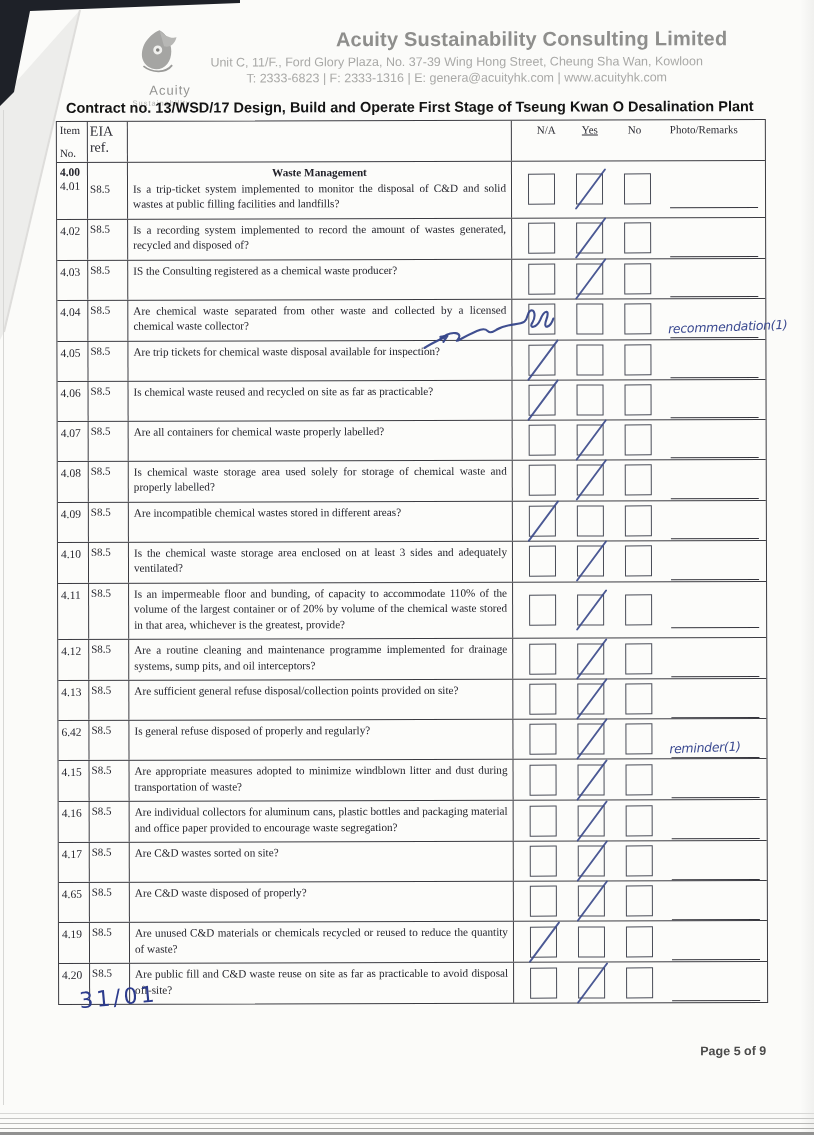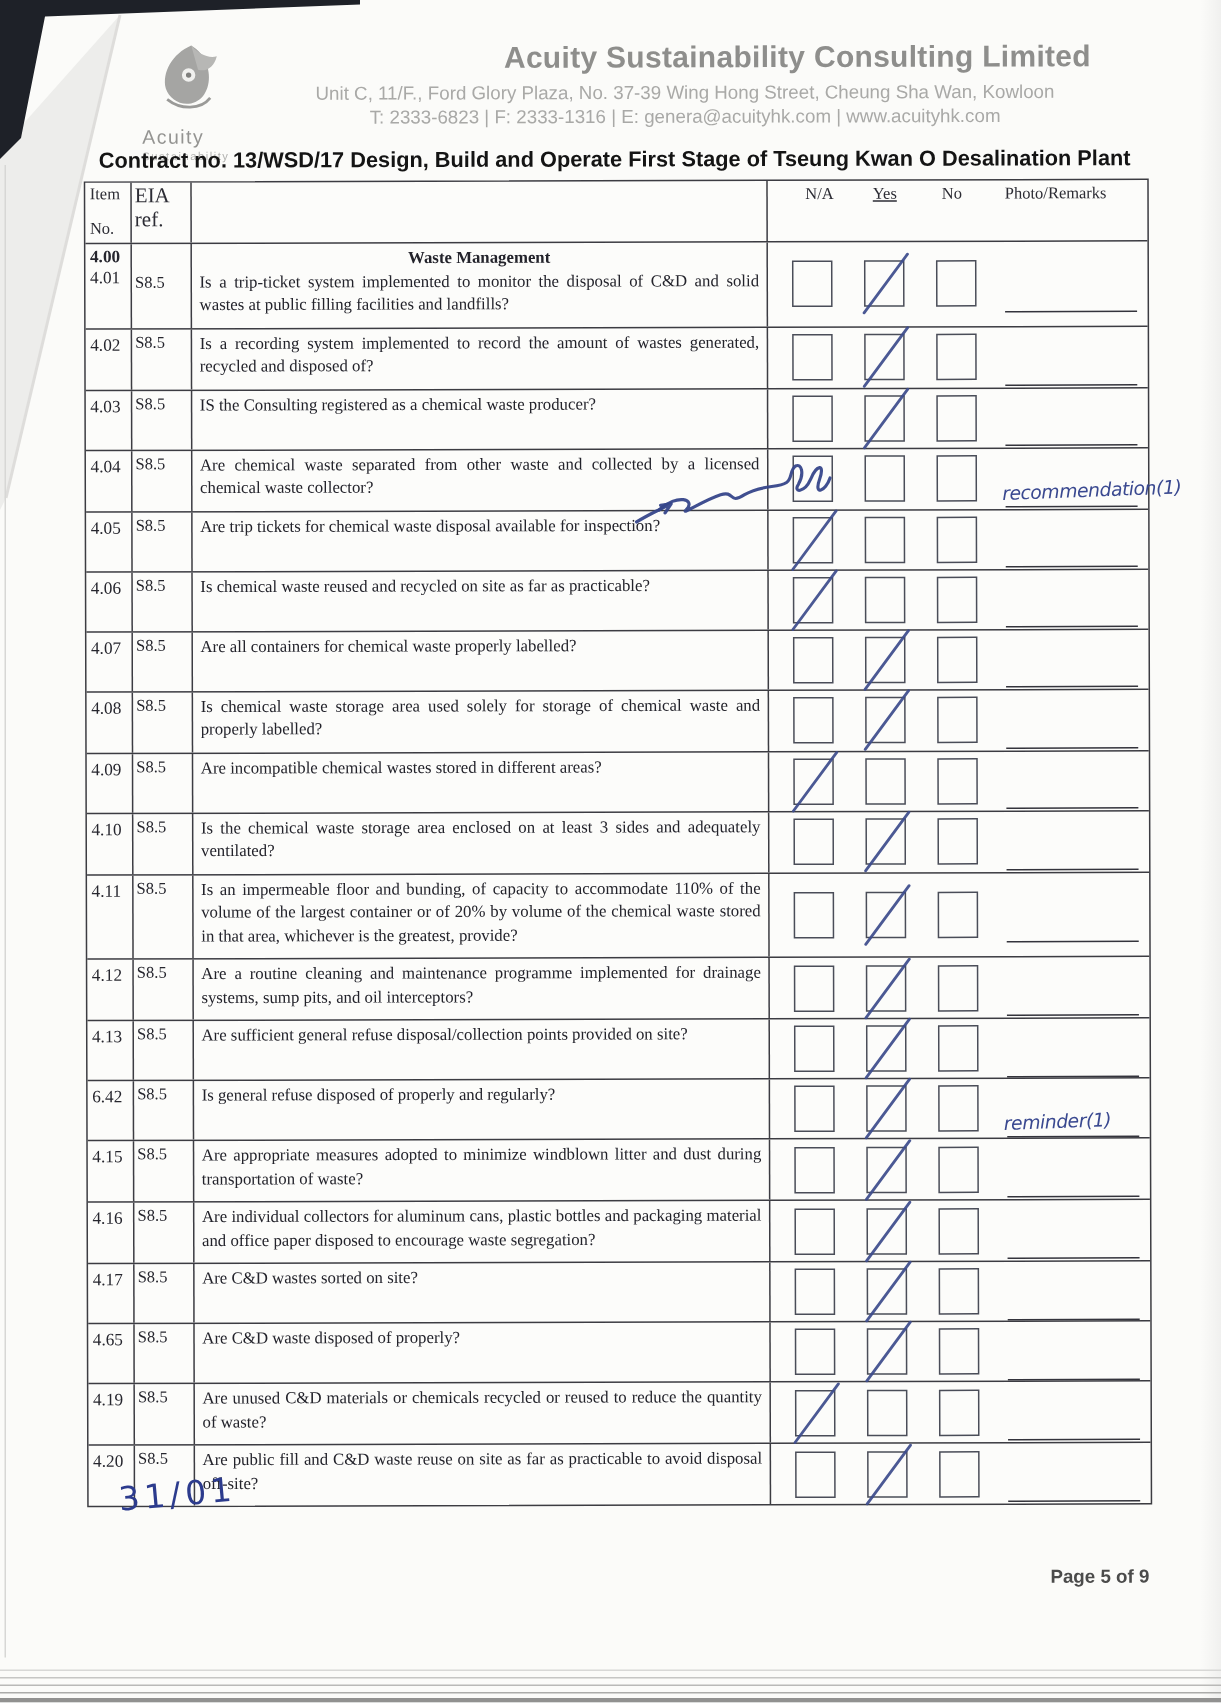--- a/index.html
+++ b/index.html
@@ -12,21 +12,21 @@
     position:absolute;inset:0;background:#fbfbf9;
   }
   .sheet-tilt{position:absolute;inset:0;transform:rotate(-0.15deg);}
   
   .corner-svg{position:absolute;left:0;top:0;pointer-events:none;}
   .edge-line{position:absolute;left:3px;top:110px;bottom:30px;width:1px;background:#d7d7d5;}
   .stack-line{position:absolute;left:0;width:814px;height:1px;}
   .right-shade{position:absolute;right:0;top:0;bottom:0;width:14px;
     background:linear-gradient(to right, rgba(0,0,0,0), rgba(0,0,0,0.045));}
   
-  .logo{position:absolute;left:96px;top:26px;width:96px;text-align:left;color:#8f8f8d;}
+  .logo{position:absolute;left:96px;top:26px;width:96px;text-align:right;color:#8f8f8d;}
   .logo .lg-name{font-family:"Liberation Sans",sans-serif;font-size:13px;letter-spacing:1px;color:#949492;}
   .logo .lg-tag{font-family:"Liberation Sans",sans-serif;font-size:7.5px;letter-spacing:1px;color:#b3b3b1;margin-top:1px;}
   .company-name{
     position:absolute;left:298px;top:28px;width:470px;text-align:center;
     font-family:"Liberation Sans",sans-serif;font-weight:bold;font-size:20px;color:#8e8e8c;
     letter-spacing:0.2px;
   }
   .company-lines{
     position:absolute;left:148px;top:55px;width:620px;text-align:center;
     font-family:"Liberation Sans",sans-serif;font-size:12.5px;color:#a9a9a7;line-height:15.5px;
@@ -579,21 +579,21 @@
   </div>
 
   <div class="trow">
     <div class="c-item">
 
       <div class="row-no">4.16</div>
     </div>
     <div class="c-eia">S8.5</div>
     <div class="c-q">
 
-      <div>Are individual collectors for aluminum cans, plastic bottles and packaging material and office paper disposed to encourage waste segregation?</div>
+      <div>Are individual collectors for aluminum cans, plastic bottles and packaging material and office paper provided to encourage waste segregation?</div>
     </div>
     <div class="c-checks">
       <span class="cb">
         
         
       </span>
       <span class="cb slashed">
         <svg class="slash" width="38" height="52">
           <line x1="4" y1="46" x2="33" y2="7" stroke="#3d4c8c" stroke-width="1.9" stroke-linecap="round" opacity="0.92"></line>
         </svg>

